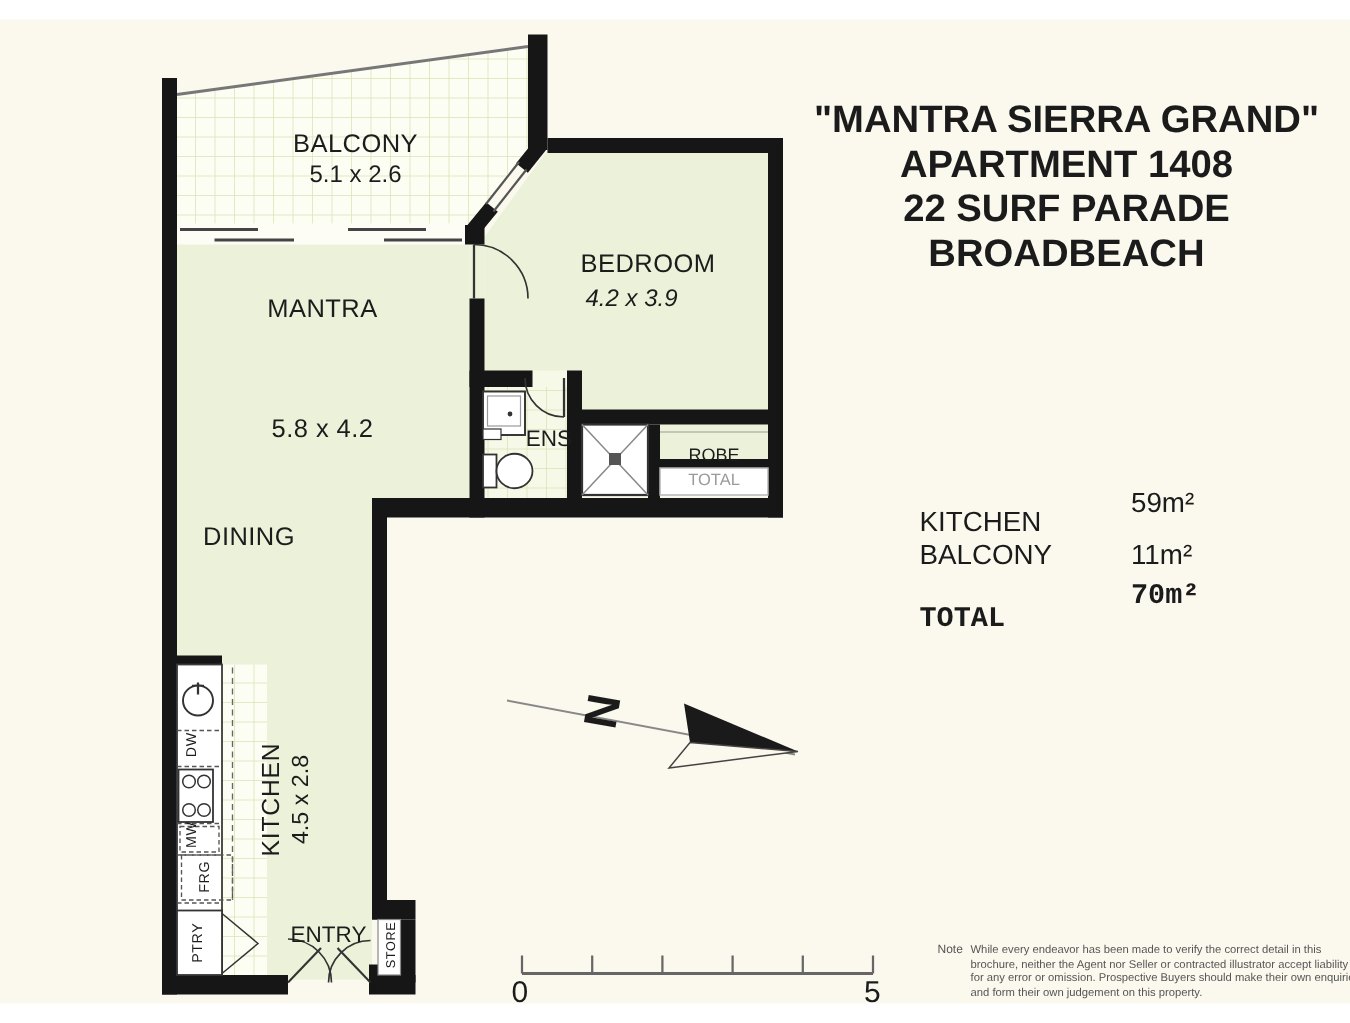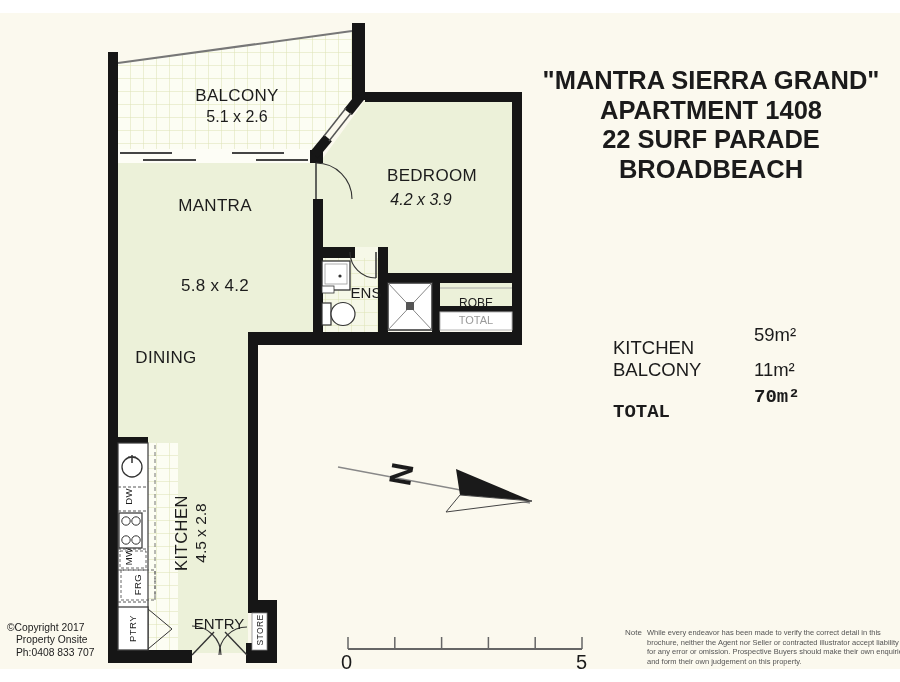--- a/index.html
+++ b/index.html
@@ -229,22 +229,17 @@
     <div>BROADBEACH</div>
   </div>
 
   <div class="area-label" style="top:337px;">KITCHEN</div>
   <div class="area-value" style="top:324px;">59m²</div>
   <div class="area-label" style="top:359px;">BALCONY</div>
   <div class="area-value" style="top:359px;">11m²</div>
   <div class="area-label bold" style="top:401px;font-size:19px;">TOTAL</div>
   <div class="area-value bold" style="top:386px;font-size:19px;">70m²</div>
 
-  <div id="credit">
-    <div>©Copyright 2017</div>
-    <div class="ind">Property Onsite</div>
-    <div class="ind">Ph:0408 833 707</div>
-  </div>
 
   <div id="note-label">Note</div>
   <div id="note-text">While every endeavor has been made to verify the correct detail in this brochure, neither the Agent nor Seller or contracted illustrator accept liability for any error or omission. Prospective Buyers should make their own enquiries and form their own judgement on this property.</div>
 
 </div>
 
 </body></html>

